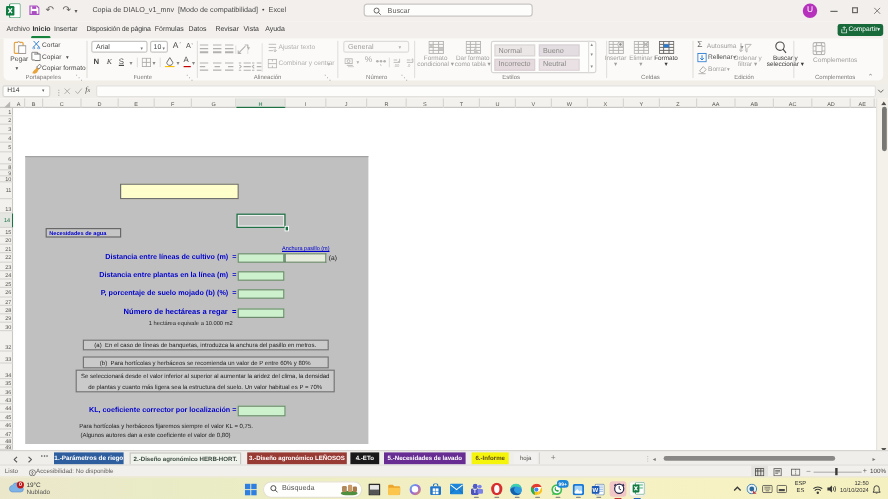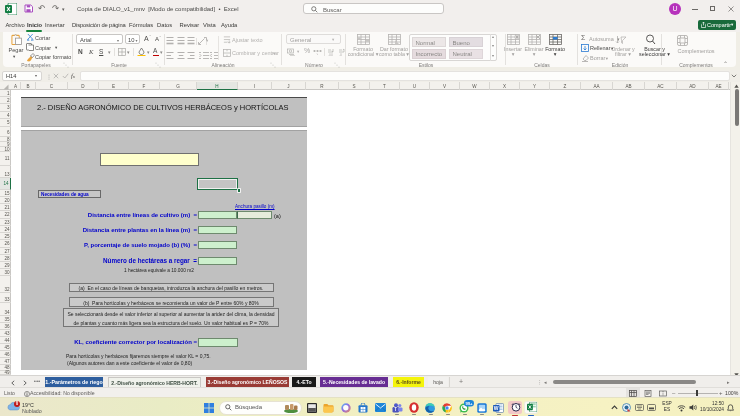--- a/index.html
+++ b/index.html
@@ -409,23 +409,20 @@
 <div class="abs" style="left:0;top:247px;width:11px;height:7px;text-align:right;padding-right:1.5px;line-height:7px;border-bottom:1px solid #d8d6d2;">44</div>
 <div class="abs" style="left:0;top:254px;width:11px;height:7px;text-align:right;padding-right:1.5px;line-height:7px;border-bottom:1px solid #d8d6d2;">45</div>
 <div class="abs" style="left:0;top:261px;width:11px;height:7px;text-align:right;padding-right:1.5px;line-height:7px;border-bottom:1px solid #d8d6d2;">46</div>
 <div class="abs" style="left:0;top:268px;width:11px;height:7px;text-align:right;padding-right:1.5px;line-height:7px;border-bottom:1px solid #d8d6d2;">47</div>
 <div class="abs" style="left:0;top:275px;width:11px;height:6px;text-align:right;padding-right:1.5px;line-height:6px;border-bottom:1px solid #d8d6d2;">48</div>
 <div class="abs" style="left:0;top:281px;width:11px;height:4px;text-align:right;padding-right:1.5px;line-height:4px;border-bottom:1px solid #d8d6d2;">49</div>
 </div>
 
 <div id="sheet" style="position:absolute;left:11px;top:90px;width:729px;height:285px;background:#fff;overflow:hidden">
 
- <div class="abs" style="left:10px;top:6.5px;width:285.5px;height:30.5px;background:#c0c0c0;border-top:1.2px solid #4a4a4a;border-bottom:1px solid #a2a2a2">
-   <div class="abs" style="left:16px;top:5px;font-size:7.5px;color:#111;white-space:nowrap">2.- DISEÑO AGRONÓMICO DE CULTIVOS HERBÁCEOS y HORTÍCOLAS</div>
- </div>
 
  <div class="abs" style="left:10px;top:39.5px;width:285.5px;height:240.5px;background:#c0c0c0;border-top:1px solid #a2a2a2"></div>
 
  <div class="abs" style="left:88.5px;top:62.5px;width:99px;height:13px;background:#ffffcc;border:1px solid #707070"></div>
 
  <div class="abs" style="left:186px;top:88px;width:41px;height:12px;border:1.5px solid #1e7145;background:#c4c4c4;box-shadow:inset 0 0 0 1px rgba(255,255,255,0.75)"></div>
  <div class="abs" style="left:226.5px;top:99px;width:2.5px;height:2.5px;background:#1e7145;box-shadow:0 0 0 0.8px #ffffff"></div>
 
  <div class="abs" style="left:27px;top:99.5px;width:63px;height:8.5px;background:#c6c6c6;border:1px solid #686868">
    <div class="abs" style="left:2px;top:1.2px;font-size:4.7px;font-weight:bold;color:#0000cc;white-space:nowrap">Necesidades de agua</div>

